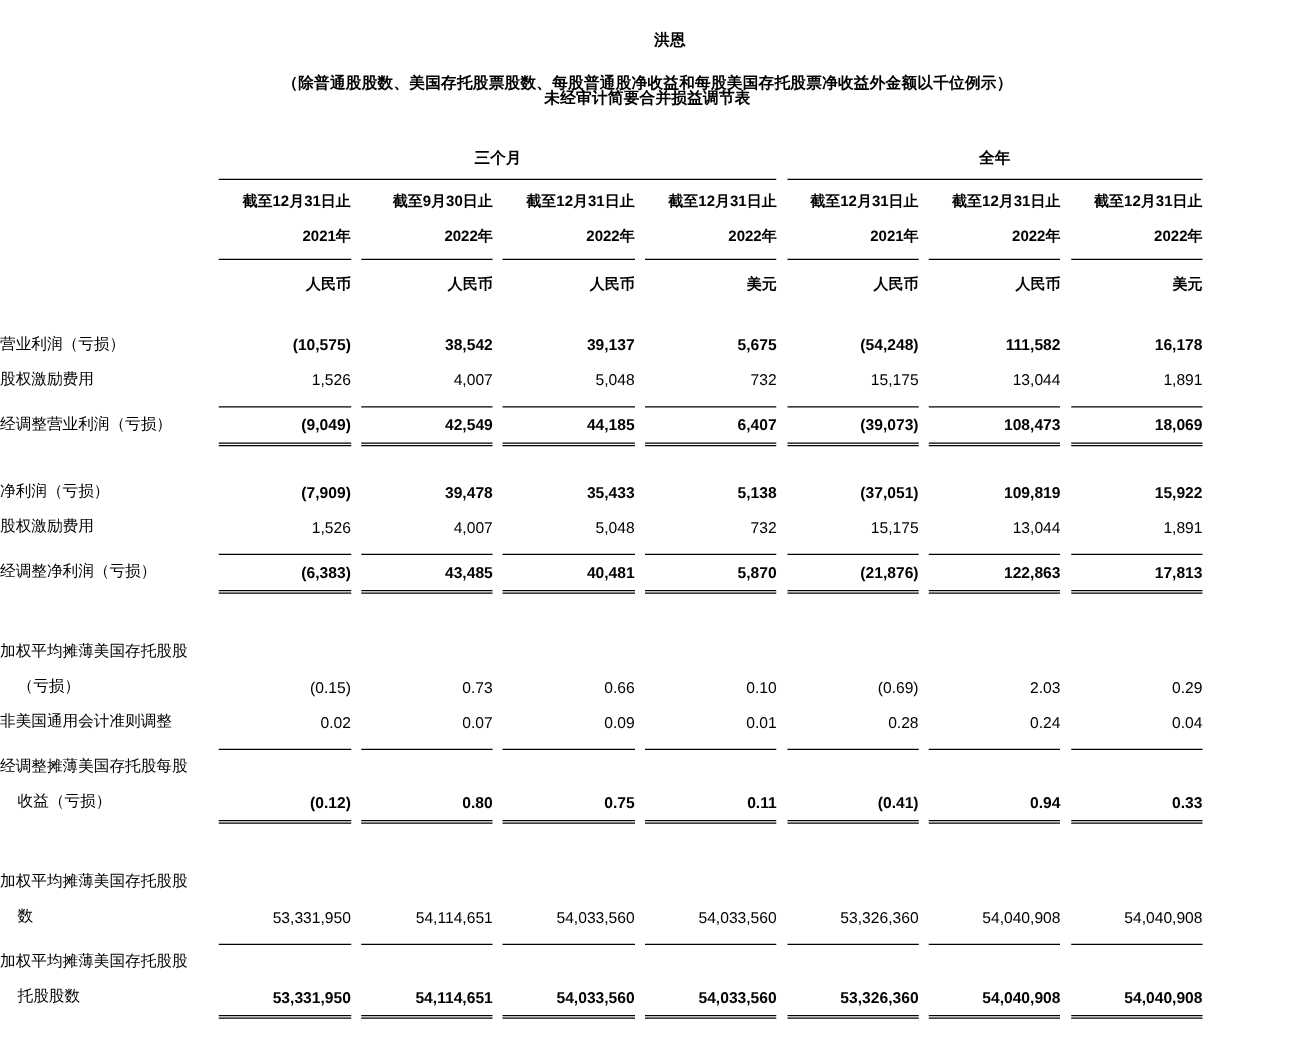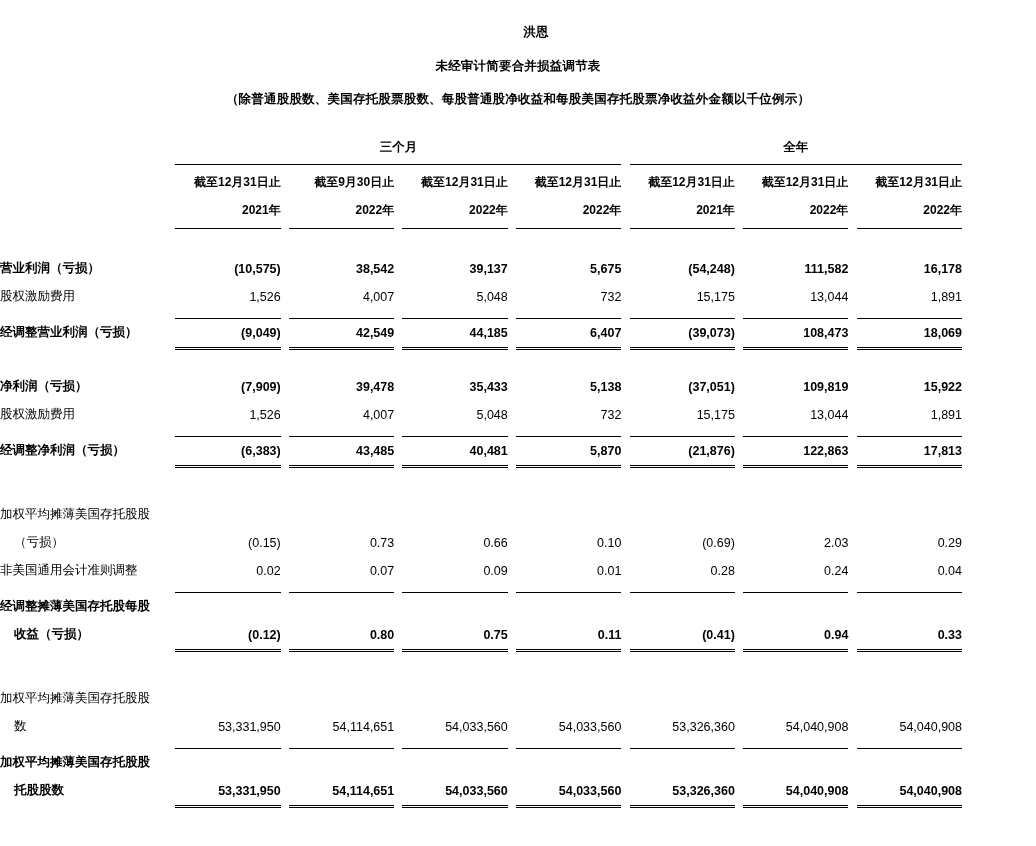--- a/index.html
+++ b/index.html
@@ -77,21 +77,21 @@
     height: 0; font-size: 0; line-height: 0;
   }
 
   
   .rlabel {
     font-size: 12.5px;
     text-align: left;
     white-space: nowrap;
     padding-right: 4px;
   }
-  .rlabel.b { font-weight: bold; }
+  .rlabel.b { font-weight: normal; }
   .rlabel.ind { padding-left: 14px; }
 
   .num {
     font-size: 12.5px;
     text-align: right;
     white-space: nowrap;
     padding-right: 2px;
     font-variant-numeric: tabular-nums;
   }
   .num.b { font-weight: bold; }
@@ -115,22 +115,22 @@
   tr.spacer td { height: 16px; }
   tr.spacer-lg td { height: 26px; }
 </style>
 </head>
 <body>
 
 <div class="page">
 
   <div class="titles">
     <div class="title-line t1">洪恩</div>
+    <div class="title-line t3">（除普通股股数、美国存托股票股数、每股普通股净收益和每股美国存托股票净收益外金额以千位例示）</div>
     <div class="title-line t2">未经审计简要合并损益调节表</div>
-    <div class="title-line t3">（除普通股股数、美国存托股票股数、每股普通股净收益和每股美国存托股票净收益外金额以千位例示）</div>
   </div>
 
   <table class="fin">
     <colgroup>
       <col class="c-label">
         <col class="c-gap">
       <col class="c-num">
         <col class="c-sep">
       <col class="c-num">
         <col class="c-sep">
@@ -226,20 +226,37 @@
           <td></td>
       <td>
             <div class="bar"></div>
           </td>
           <td></td>
       <td>
             <div class="bar"></div>
           </td>
     </tr>
 
+    <tr>
+      <td></td>
+          <td></td>
+      <td class="hdr cur">人民币</td>
+          <td></td>
+      <td class="hdr cur">人民币</td>
+          <td></td>
+      <td class="hdr cur">人民币</td>
+          <td></td>
+      <td class="hdr cur">美元</td>
+          <td></td>
+      <td class="hdr cur">人民币</td>
+          <td></td>
+      <td class="hdr cur">人民币</td>
+          <td></td>
+      <td class="hdr cur">美元</td>
+    </tr>
 
     <tr class="spacer-lg">
           <td colspan="15"></td>
         </tr>
 
     <tr class="dr">
       <td class="rlabel b">营业利润（亏损）</td>
           <td></td>
       <td class="num b">(10,575)</td>
           <td></td>

